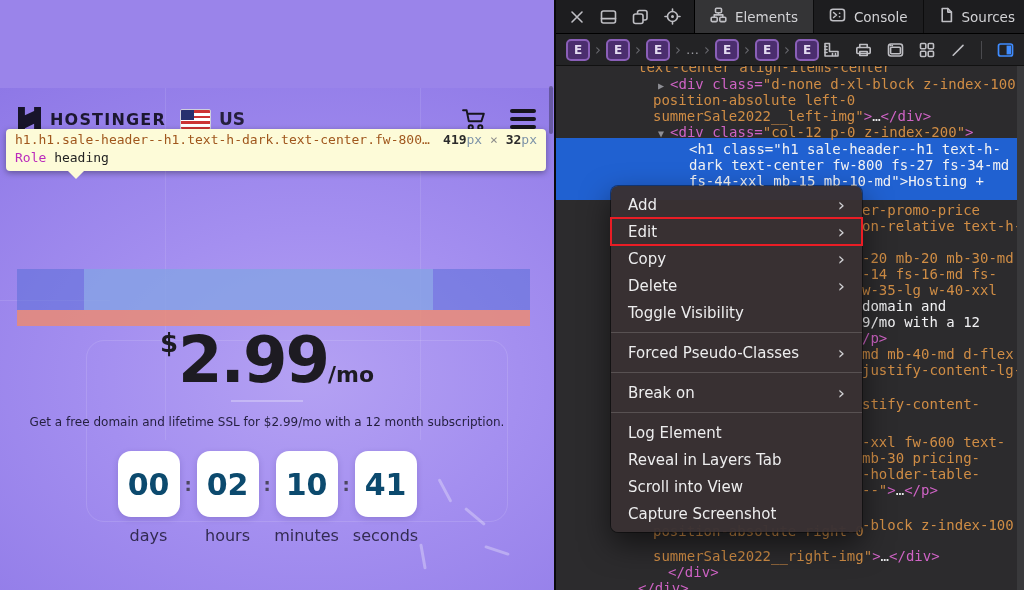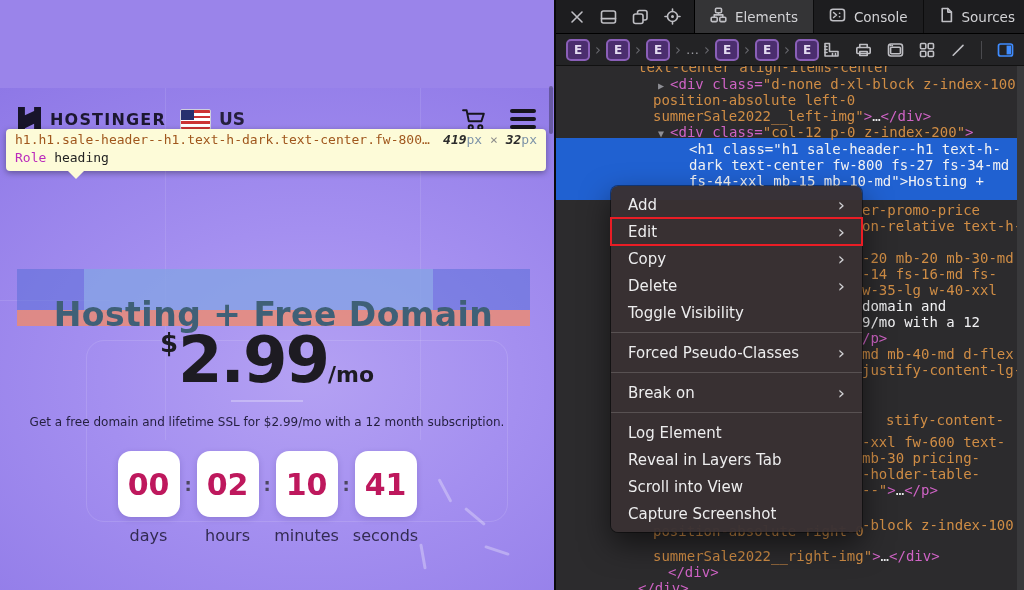--- a/index.html
+++ b/index.html
@@ -30,21 +30,21 @@
   .burger{display:flex;flex-direction:column;gap:4.5px;cursor:pointer;}
   .burger div{width:26px;height:3.4px;border-radius:2px;background:#17151d;}
 
   
   .tip{position:absolute;left:6px;top:129px;width:540px;box-sizing:border-box;background:#fdfbd8;border-radius:4px;
     padding:2px 9px 4px;font-family:"DejaVu Sans Mono",monospace;font-size:13px;line-height:18px;
     box-shadow:0 2px 6px rgba(0,0,0,.35);z-index:30;}
   .tip-row1{display:flex;justify-content:space-between;align-items:baseline;white-space:nowrap;}
   .tip-sel{color:#a0571d;overflow:hidden;}
   .tip-dims{color:#8a8a8a;}
-  .tip-dims b{color:#2b2b2b;font-weight:700;font-style:italic;}
+  .tip-dims b{color:#2b2b2b;font-weight:700;}
   .tip-dims .u{color:#7d93a8;font-weight:400;}
   .tip-role .rl{color:#bb2abc;}
   .tip-role .rv{color:#222;}
   .tip-arrow{position:absolute;left:62px;bottom:-8px;width:0;height:0;border-left:8px solid transparent;border-right:8px solid transparent;border-top:8px solid #fdfbd8;}
 
   
   .hl-box{position:absolute;left:17px;top:181px;width:513px;height:41px;background:rgba(86,110,215,.52);z-index:5;}
   .hl-content{position:absolute;left:84px;top:181px;width:349px;height:41px;background:rgba(152,186,235,.55);z-index:6;}
   .hl-margin{position:absolute;left:17px;top:222px;width:513px;height:16px;background:rgba(240,138,106,.78);z-index:5;}
   .hero-heading{position:absolute;left:17px;top:185px;width:513px;text-align:center;font-size:33px;font-weight:800;
@@ -53,21 +53,21 @@
   .hero-flow{position:absolute;left:0;right:20px;top:240px;display:flex;flex-direction:column;align-items:center;z-index:4;}
   .price{color:#1d1b22;font-weight:800;line-height:1;white-space:nowrap;}
   .price .cur{font-size:26px;vertical-align:30px;}
   .price .amt{font-size:64px;letter-spacing:-2px;}
   .price .per{font-size:22px;}
   .price-divider{width:72px;height:2px;background:rgba(255,255,255,.28);margin-top:8px;}
   .desc{margin-top:12px;width:480px;text-align:center;font-size:12px;line-height:1.42;font-weight:500;color:#241f3f;}
   .countdown{margin-top:20px;display:flex;align-items:flex-start;}
   .cd-unit{display:flex;flex-direction:column;align-items:center;width:62px;}
   .cd-box{width:62px;height:66px;background:#fff;border-radius:13px;display:flex;align-items:center;justify-content:center;
-    font-size:30px;font-weight:600;color:#be185d;box-shadow:0 2px 6px rgba(47,28,106,.18);}
+    font-size:30px;font-weight:600;color:#0c4a6e;box-shadow:0 2px 6px rgba(47,28,106,.18);}
   .cd-label{margin-top:9px;font-size:16px;color:#332b52;white-space:nowrap;}
   .cd-colon{width:17px;height:66px;display:flex;align-items:center;justify-content:center;font-size:18px;font-weight:700;color:#4c4660;}
   .ray{position:absolute;width:26px;height:3px;border-radius:2px;background:rgba(255,255,255,.30);}
   .page-scroll-thumb{position:absolute;right:1px;top:86px;width:4px;height:48px;border-radius:2px;background:rgba(20,20,30,.35);}
 
   
   .devtools{position:relative;width:468px;height:590px;background:#2c2b2d;border-left:2px solid #0a0a0b;box-sizing:content-box;flex:0 0 auto;}
   .dt-tabs{position:absolute;top:0;left:0;right:0;height:33px;background:#1d1d1f;display:flex;align-items:stretch;border-bottom:1px solid #000;}
   .win-icons{display:flex;align-items:center;gap:15px;padding:0 13px;border-right:1px solid #000;}
   .win-icons svg{display:block;cursor:pointer;}
@@ -147,21 +147,20 @@
       </div>
 
       <div class="ray" style="right:96px;bottom:98px;transform:rotate(62deg);"></div>
       <div class="ray" style="right:66px;bottom:72px;transform:rotate(40deg);"></div>
       <div class="ray" style="right:44px;bottom:38px;transform:rotate(18deg);"></div>
       <div class="ray" style="right:118px;bottom:32px;transform:rotate(80deg);"></div>
 
       <div class="hl-box"></div>
       <div class="hl-content"></div>
       <div class="hl-margin"></div>
-      <h1 class="hero-heading">Hosting + Free Domain</h1>
 
       <div class="hero-flow">
         <div class="price"><span class="cur">$</span><span class="amt">2.99</span><span class="per">/mo</span></div>
         <div class="price-divider"></div>
         <div class="desc">Get a free domain and lifetime SSL for $2.99/mo with a 12 month subscription.</div>
         <div class="countdown" id="countdown">
             <div class="cd-unit">
               <div class="cd-box">00</div>
               <div class="cd-label">days</div>
             </div>
@@ -306,21 +305,21 @@
           <div class="cline" style="left: 306px; top: 136px;"><span class="sg-attr">er-promo-price</span></div>
           <div class="cline" style="left: 306px; top: 152px;"><span class="sg-attr">on-relative text-h-</span></div>
           <div class="cline" style="left: 306px; top: 184px;"><span class="sg-attr">-20 mb-20 mb-30-md</span></div>
           <div class="cline" style="left: 306px; top: 200px;"><span class="sg-attr">-14 fs-16-md fs-</span></div>
           <div class="cline" style="left: 306px; top: 216px;"><span class="sg-attr">w-35-lg w-40-xxl</span></div>
           <div class="cline" style="left: 306px; top: 232px;"><span class="sg-white">domain and</span></div>
           <div class="cline" style="left: 306px; top: 248px;"><span class="sg-white">9/mo with a 12</span></div>
           <div class="cline" style="left: 306px; top: 264px;"><span class="sg-tag">/p&gt;</span></div>
           <div class="cline" style="left: 306px; top: 280px;"><span class="sg-attr">md mb-40-md d-flex</span></div>
           <div class="cline" style="left: 306px; top: 296px;"><span class="sg-attr">justify-content-lg-</span></div>
-          <div class="cline" style="left: 306px; top: 346px; padding-left: 24px;"><span class="sg-attr">stify-content-</span></div>
+          <div class="cline" style="left: 306px; top: 330px;"><span class="sg-attr">stify-content-</span></div>
           <div class="cline" style="left: 306px; top: 368px;"><span class="sg-attr">-xxl fw-600 text-</span></div>
           <div class="cline" style="left: 306px; top: 384px;"><span class="sg-attr">mb-30 pricing-</span></div>
           <div class="cline" style="left: 306px; top: 400px;"><span class="sg-attr">-holder-table-</span></div>
           <div class="cline" style="left: 306px; top: 416px;"><span class="sg-attr">--"</span><span class="sg-tag">&gt;</span><span class="sg-text">…</span><span class="sg-tag">&lt;/p&gt;</span></div>
           <div class="cline" style="left: 306px; top: 451px;"><span class="sg-attr">-block z-index-100</span></div>
           <div class="cline" style="left: 97px; top: 457px;"><span class="sg-attr">position-absolute right-0</span></div>
           <div class="cline" style="left: 97px; top: 482px;"><span class="sg-attr">summerSale2022__right-img"</span><span class="sg-tag">&gt;</span><span class="sg-text">…</span><span class="sg-tag">&lt;/div&gt;</span></div>
           <div class="cline" style="left: 112px; top: 498px;"><span class="sg-tag">&lt;/div&gt;</span></div>
           <div class="cline" style="left: 82px; top: 514px;"><span class="sg-tag">&lt;/div&gt;</span></div>
         </div>

